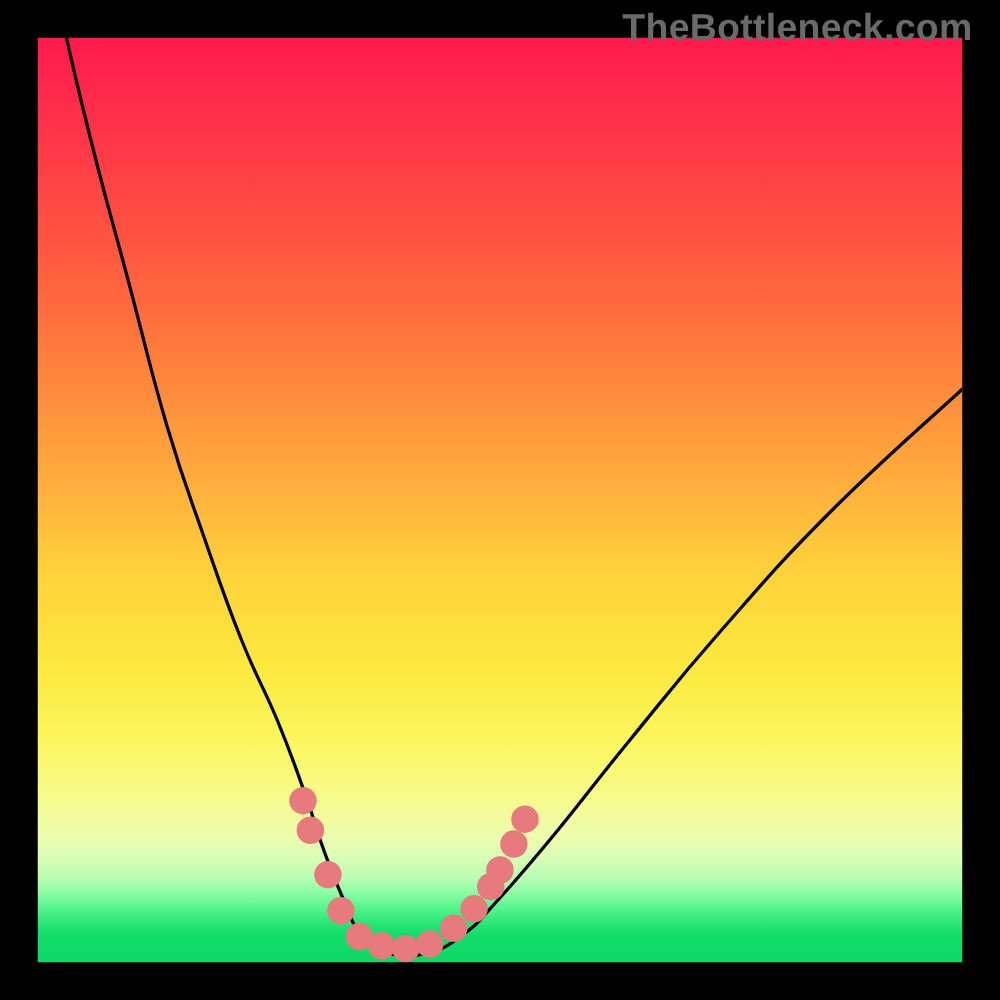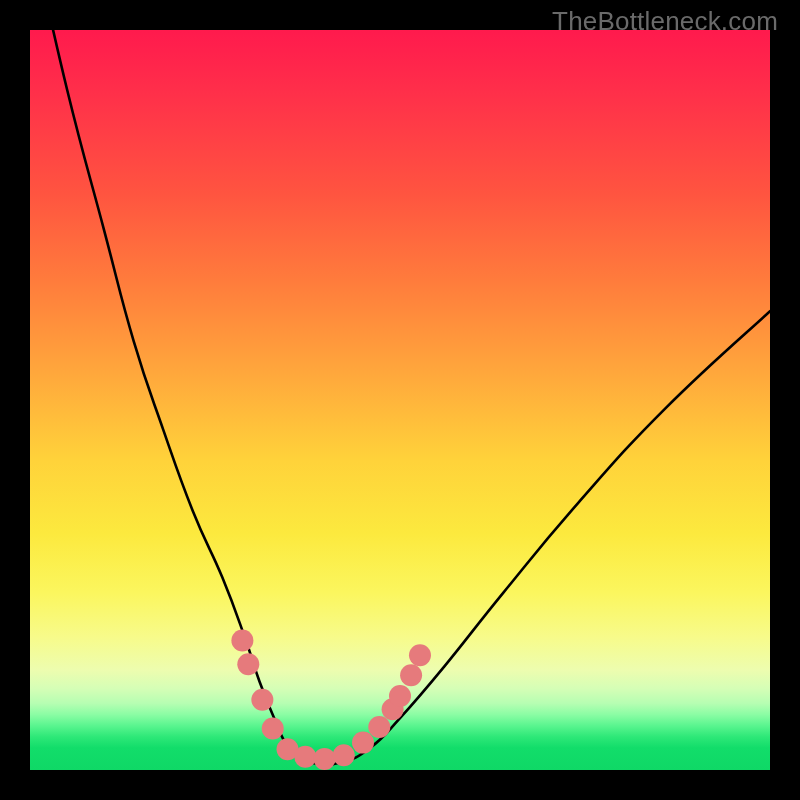--- a/index.html
+++ b/index.html
@@ -9,22 +9,22 @@
       height: 800px;
       background: #000;
       position: relative;
     }
     .watermark {
       position: absolute;
       top: 6px;
       right: 22px;
       color: #6a6a6a;
       font-family: Arial, Helvetica, sans-serif;
-      font-size: 26px;
-      font-weight: 400;
+      font-size: 30px;
+      font-weight: 700;
       letter-spacing: 0.2px;
       z-index: 10;
     }
     .plot-area {
       position: absolute;
       left: 30px;
       top: 30px;
       width: 740px;
       height: 740px;
       overflow: hidden;

